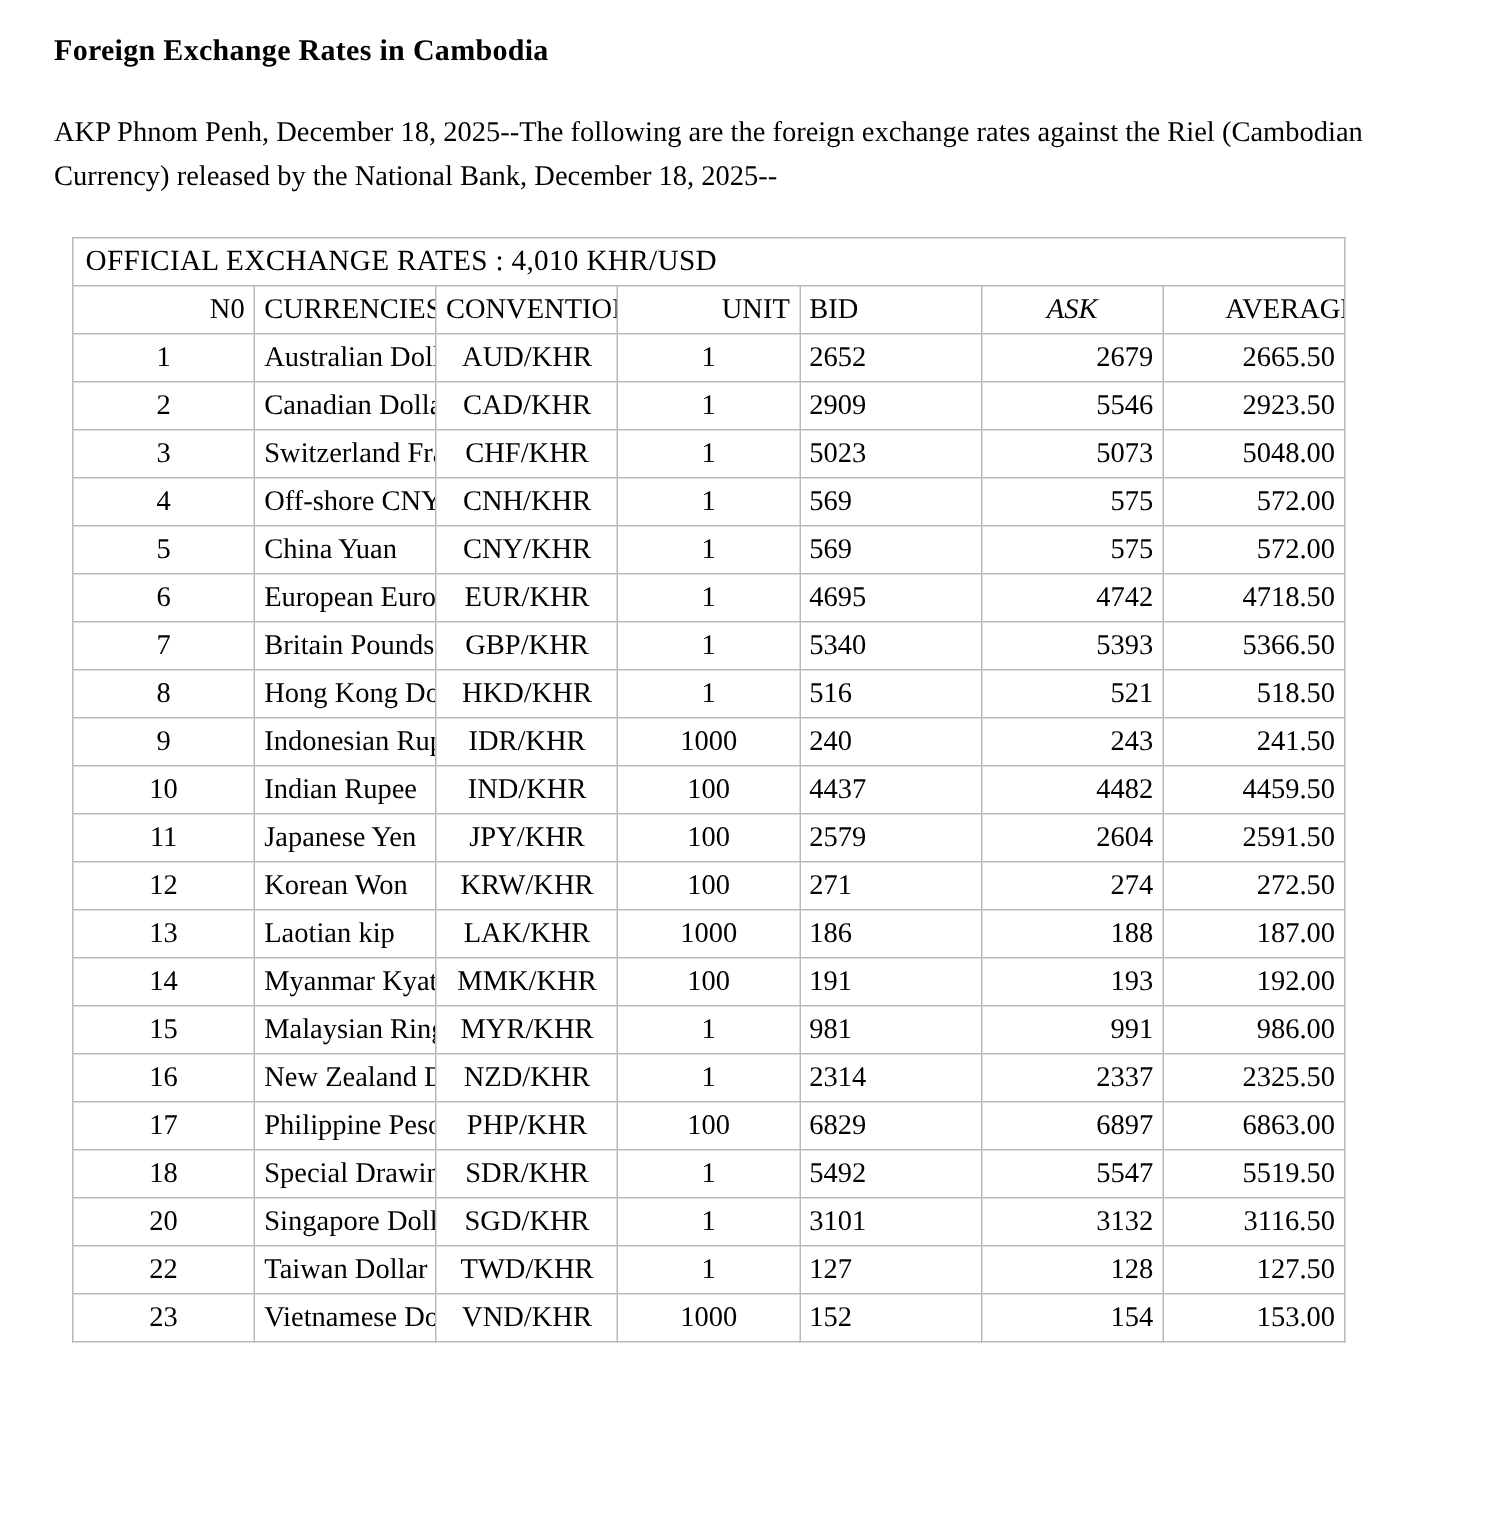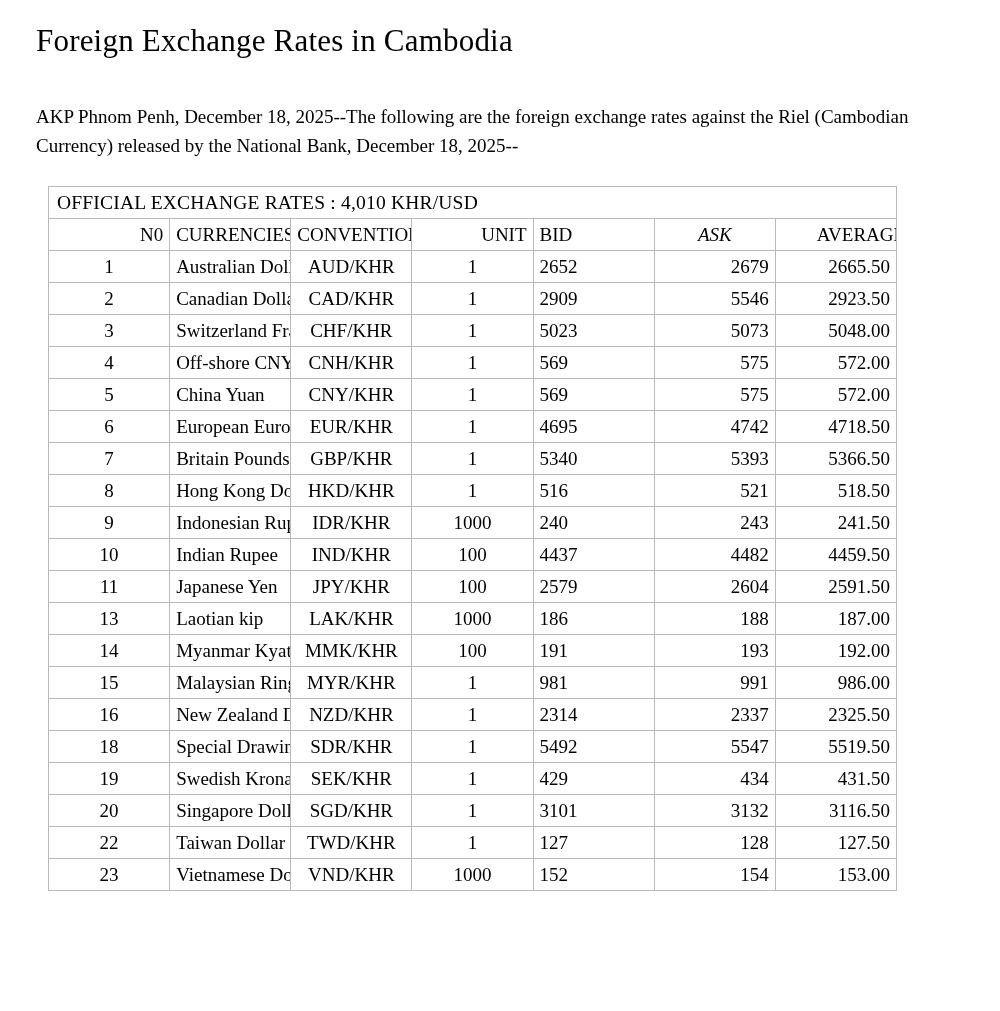--- a/index.html
+++ b/index.html
@@ -13,24 +13,24 @@
     font-family: "Liberation Serif", serif;
     color: #000000;
   }
   .page {
     width: 1000px;
     box-sizing: border-box;
     padding: 22px 36px 30px 36px;
   }
   .doc-title {
     font-family: "Liberation Serif", serif;
-    font-size: 31px;
-    font-weight: normal;
+    font-size: 20px;
+    font-weight: bold;
     letter-spacing: 0.2px;
-    margin: 0 0 44px 0;
+    margin: 0 0 29px 0;
     line-height: 1.2;
   }
   .lede {
     font-size: 19px;
     line-height: 1.5;
     margin: 0 0 26px 0;
     max-width: 930px;
   }
   .rates-table {
     border-collapse: collapse;
@@ -182,20 +182,29 @@
       <tr>
         <td class="c-no">11</td>
         <td class="c-cur">Japanese Yen</td>
         <td class="c-conv">JPY/KHR</td>
         <td class="c-unit">100</td>
         <td class="c-bid">2579</td>
         <td class="c-ask">2604</td>
         <td class="c-avg">2591.50</td>
       </tr>
       <tr>
+        <td class="c-no">12</td>
+        <td class="c-cur">Korean Won</td>
+        <td class="c-conv">KRW/KHR</td>
+        <td class="c-unit">100</td>
+        <td class="c-bid">271</td>
+        <td class="c-ask">274</td>
+        <td class="c-avg">272.50</td>
+      </tr>
+      <tr>
         <td class="c-no">13</td>
         <td class="c-cur">Laotian kip</td>
         <td class="c-conv">LAK/KHR</td>
         <td class="c-unit">1000</td>
         <td class="c-bid">186</td>
         <td class="c-ask">188</td>
         <td class="c-avg">187.00</td>
       </tr>
       <tr>
         <td class="c-no">14</td>
@@ -218,36 +227,36 @@
       <tr>
         <td class="c-no">16</td>
         <td class="c-cur">New Zealand Dollar</td>
         <td class="c-conv">NZD/KHR</td>
         <td class="c-unit">1</td>
         <td class="c-bid">2314</td>
         <td class="c-ask">2337</td>
         <td class="c-avg">2325.50</td>
       </tr>
       <tr>
+        <td class="c-no">17</td>
+        <td class="c-cur">Philippine Peso</td>
+        <td class="c-conv">PHP/KHR</td>
+        <td class="c-unit">100</td>
+        <td class="c-bid">6829</td>
+        <td class="c-ask">6897</td>
+        <td class="c-avg">6863.00</td>
+      </tr>
+      <tr>
         <td class="c-no">18</td>
         <td class="c-cur">Special Drawing Right</td>
         <td class="c-conv">SDR/KHR</td>
         <td class="c-unit">1</td>
         <td class="c-bid">5492</td>
         <td class="c-ask">5547</td>
         <td class="c-avg">5519.50</td>
-      </tr>
-      <tr>
-        <td class="c-no">19</td>
-        <td class="c-cur">Swedish Krona</td>
-        <td class="c-conv">SEK/KHR</td>
-        <td class="c-unit">1</td>
-        <td class="c-bid">429</td>
-        <td class="c-ask">434</td>
-        <td class="c-avg">431.50</td>
       </tr>
       <tr>
         <td class="c-no">20</td>
         <td class="c-cur">Singapore Dollar</td>
         <td class="c-conv">SGD/KHR</td>
         <td class="c-unit">1</td>
         <td class="c-bid">3101</td>
         <td class="c-ask">3132</td>
         <td class="c-avg">3116.50</td>
       </tr>

